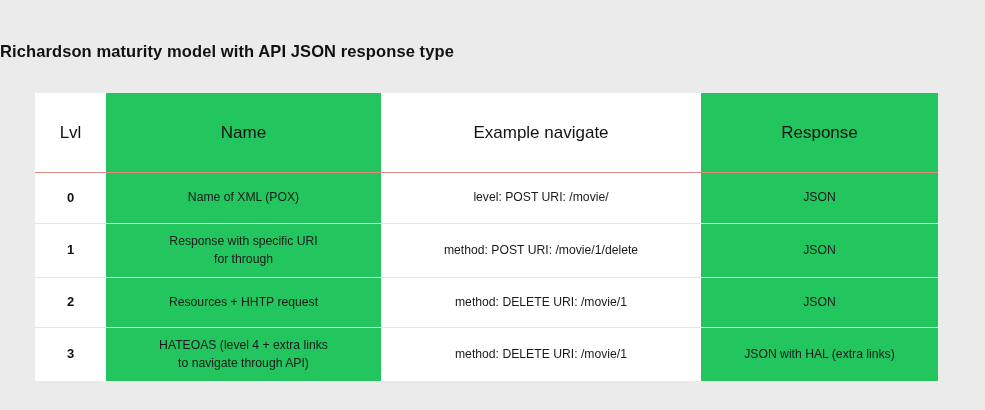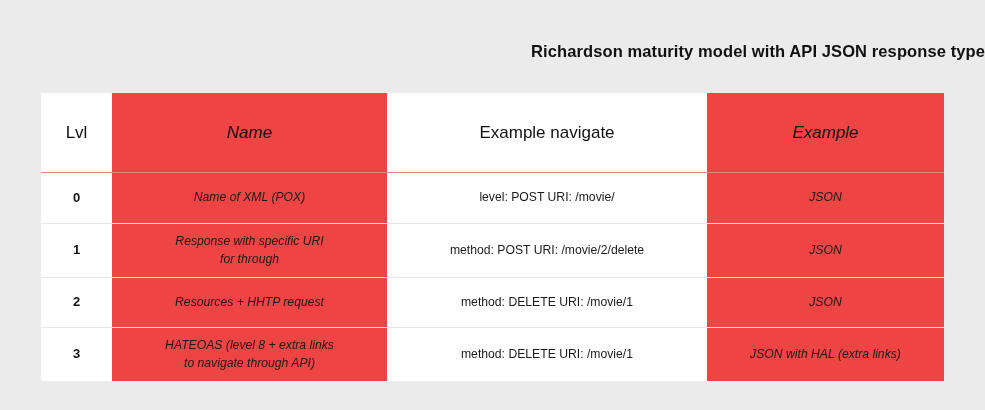--- a/index.html
+++ b/index.html
@@ -17,29 +17,29 @@
   .page {
     position: relative;
     width: 985px;
     height: 410px;
   }
   .title {
     position: absolute;
     left: 0;
     top: 42px;
     width: 985px;
-    text-align: right;
+    text-align: left;
     font-size: 16.5px;
     font-weight: 600;
     letter-spacing: 0.1px;
     color: #111111;
   }
   .table-wrap {
     position: absolute;
-    left: 41px;
+    left: 35px;
     top: 93px;
     width: 903px;
     height: 285px;
   }
   table.rmm {
     width: 903px;
     border-collapse: collapse;
     table-layout: fixed;
   }
   table.rmm col.c-lvl  { width: 71px;  }
@@ -53,22 +53,21 @@
     font-size: 17px;
     font-weight: 400;
     color: #111111;
     text-align: center;
     vertical-align: middle;
     border-bottom: 1.4px solid #e0897e;
     background: #ffffff;
   }
   thead tr.head-row th.shade,
   tbody td.shade {
-    background: #ef4444;
-    font-style: italic;
+    background: #22c55e;
   }
   tbody td {
     padding: 0 10px;
     font-size: 12.2px;
     font-weight: 400;
     color: #1a1a1a;
     text-align: center;
     vertical-align: middle;
     line-height: 1.42;
     background: #ffffff;
@@ -102,57 +101,57 @@
         <col class="c-lvl">
         <col class="c-name">
         <col class="c-req">
         <col class="c-resp">
       </colgroup>
       <thead>
         <tr class="head-row">
           <th>Lvl</th>
           <th class="shade">Name</th>
           <th>Example navigate</th>
-          <th class="shade">Example</th>
+          <th class="shade">Response</th>
         </tr>
       </thead>
       <tbody>
 
         <tr class="r-0">
           <td class="lvl">0</td>
           <td class="shade">
             <span class="nowrap-line">Name of XML (POX)</span>
           </td>
           <td>level: POST URI: /movie/</td>
           <td class="shade">JSON</td>
         </tr>
 
         <tr class="r-1">
           <td class="lvl">1</td>
           <td class="shade">
             <span class="nowrap-line">Response with specific URI</span>
             <span class="nowrap-line">for through</span>
           </td>
-          <td>method: POST URI: /movie/2/delete</td>
+          <td>method: POST URI: /movie/1/delete</td>
           <td class="shade">JSON</td>
         </tr>
 
         <tr class="r-2">
           <td class="lvl">2</td>
           <td class="shade">
             <span class="nowrap-line">Resources + HHTP request</span>
           </td>
           <td>method: DELETE URI: /movie/1</td>
           <td class="shade">JSON</td>
         </tr>
 
         <tr class="r-3">
           <td class="lvl">3</td>
           <td class="shade">
-            <span class="nowrap-line">HATEOAS (level 8 + extra links</span>
+            <span class="nowrap-line">HATEOAS (level 4 + extra links</span>
             <span class="nowrap-line">to navigate through API)</span>
           </td>
           <td>method: DELETE URI: /movie/1</td>
           <td class="shade">JSON with HAL (extra links)</td>
         </tr>
 
       </tbody>
     </table>
   </div>
 

